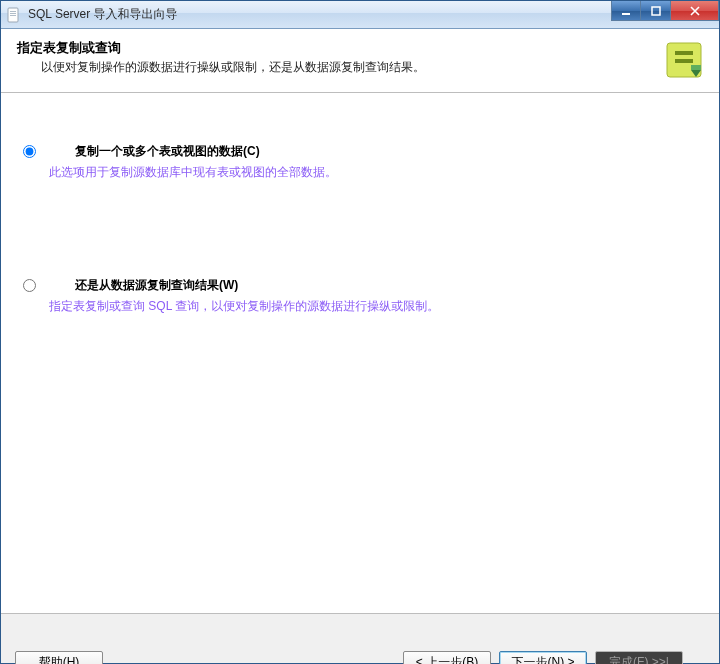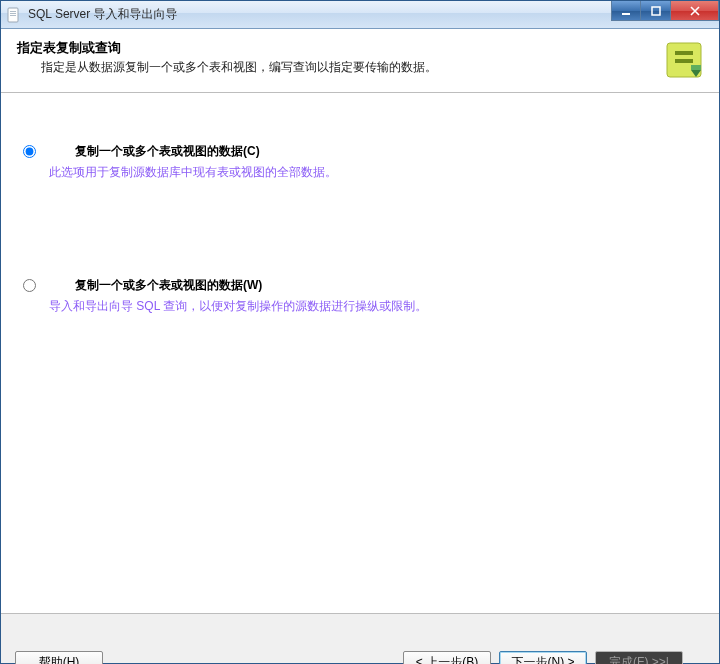--- a/index.html
+++ b/index.html
@@ -191,21 +191,21 @@
       <div class="win-btn close">
         <svg width="12" height="10" viewBox="0 0 12 10">
             <path d="M2 1 L10 9 M10 1 L2 9" stroke="#fff" stroke-width="1.6"></path>
           </svg>
       </div>
     </div>
   </div>
 
   <div class="header-area">
     <div class="header-title">指定表复制或查询</div>
-    <div class="header-desc">指定是从数据源复制一个或多个表和视图，编写查询以指定要传输的数据。</div>
+    <div class="header-desc">以便对复制操作的源数据进行操纵或限制，还是从数据源复制查询结果。</div>
     <div class="header-icon">
       <svg width="46" height="46" viewBox="0 0 46 46">
         <rect x="6" y="6" width="34" height="34" rx="3" fill="#d9e85f" stroke="#a8b838" stroke-width="1"></rect>
         <rect x="14" y="14" width="18" height="4" fill="#6f8a1a"></rect>
         <rect x="14" y="22" width="18" height="4" fill="#6f8a1a"></rect>
         <path d="M30 33 L40 33 L35 40 Z" fill="#3a7f3a"></path>
         <path d="M30 33 L40 33 L40 28 L30 28 Z" fill="#5fae5f"></path>
       </svg>
     </div>
   </div>
@@ -216,23 +216,23 @@
       <label class="option-row">
         <input type="radio" name="copymode" checked="" style="">
         <span class="option-label">复制一个或多个表或视图的数据(C)</span>
       </label>
       <div class="option-desc">此选项用于复制源数据库中现有表或视图的全部数据。</div>
     </div>
 
     <div class="option-block">
       <label class="option-row">
         <input type="radio" name="copymode" style="">
-        <span class="option-label">复制一个或多个表或视图的数据(W)</span>
+        <span class="option-label">还是从数据源复制查询结果(W)</span>
       </label>
-      <div class="option-desc">导入和导出向导 SQL 查询，以便对复制操作的源数据进行操纵或限制。</div>
+      <div class="option-desc">指定表复制或查询 SQL 查询，以便对复制操作的源数据进行操纵或限制。</div>
     </div>
 
   </div>
 
   <div class="button-bar">
     <button class="btn">帮助(H)</button>
     <div class="spacer"></div>
     <button class="btn">&lt; 上一步(B)</button>
     <button class="btn default">下一步(N) &gt;</button>
     <button class="btn disabled">完成(F) &gt;&gt;|</button>

